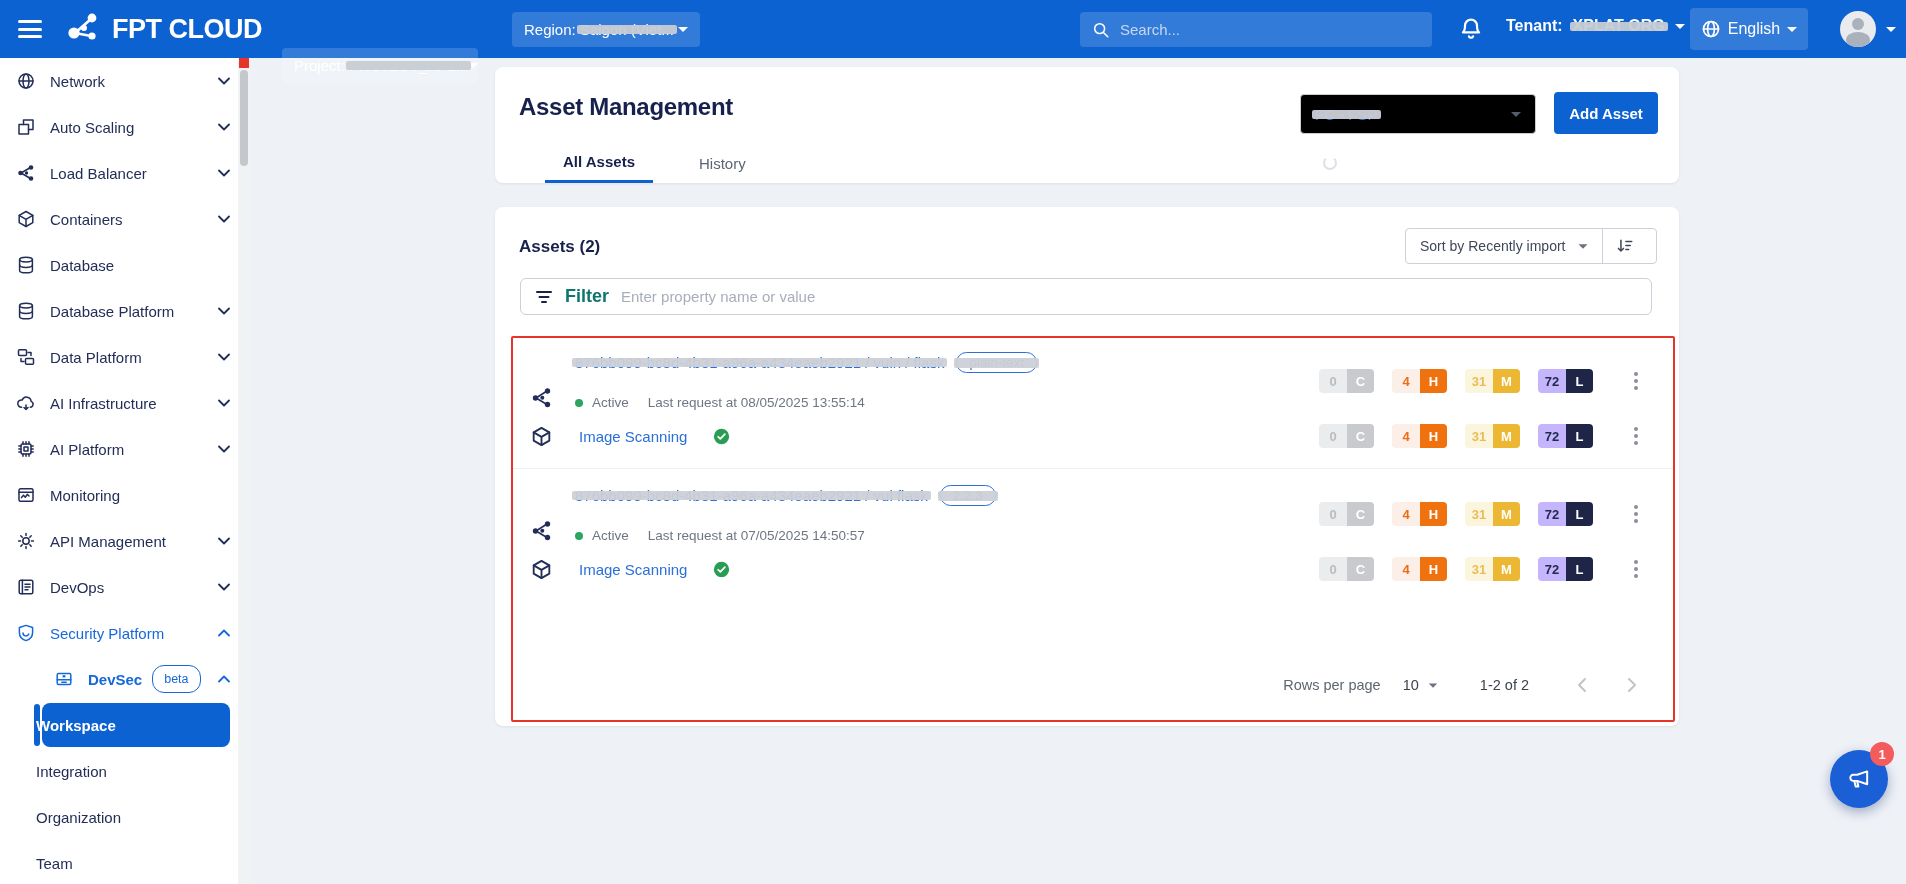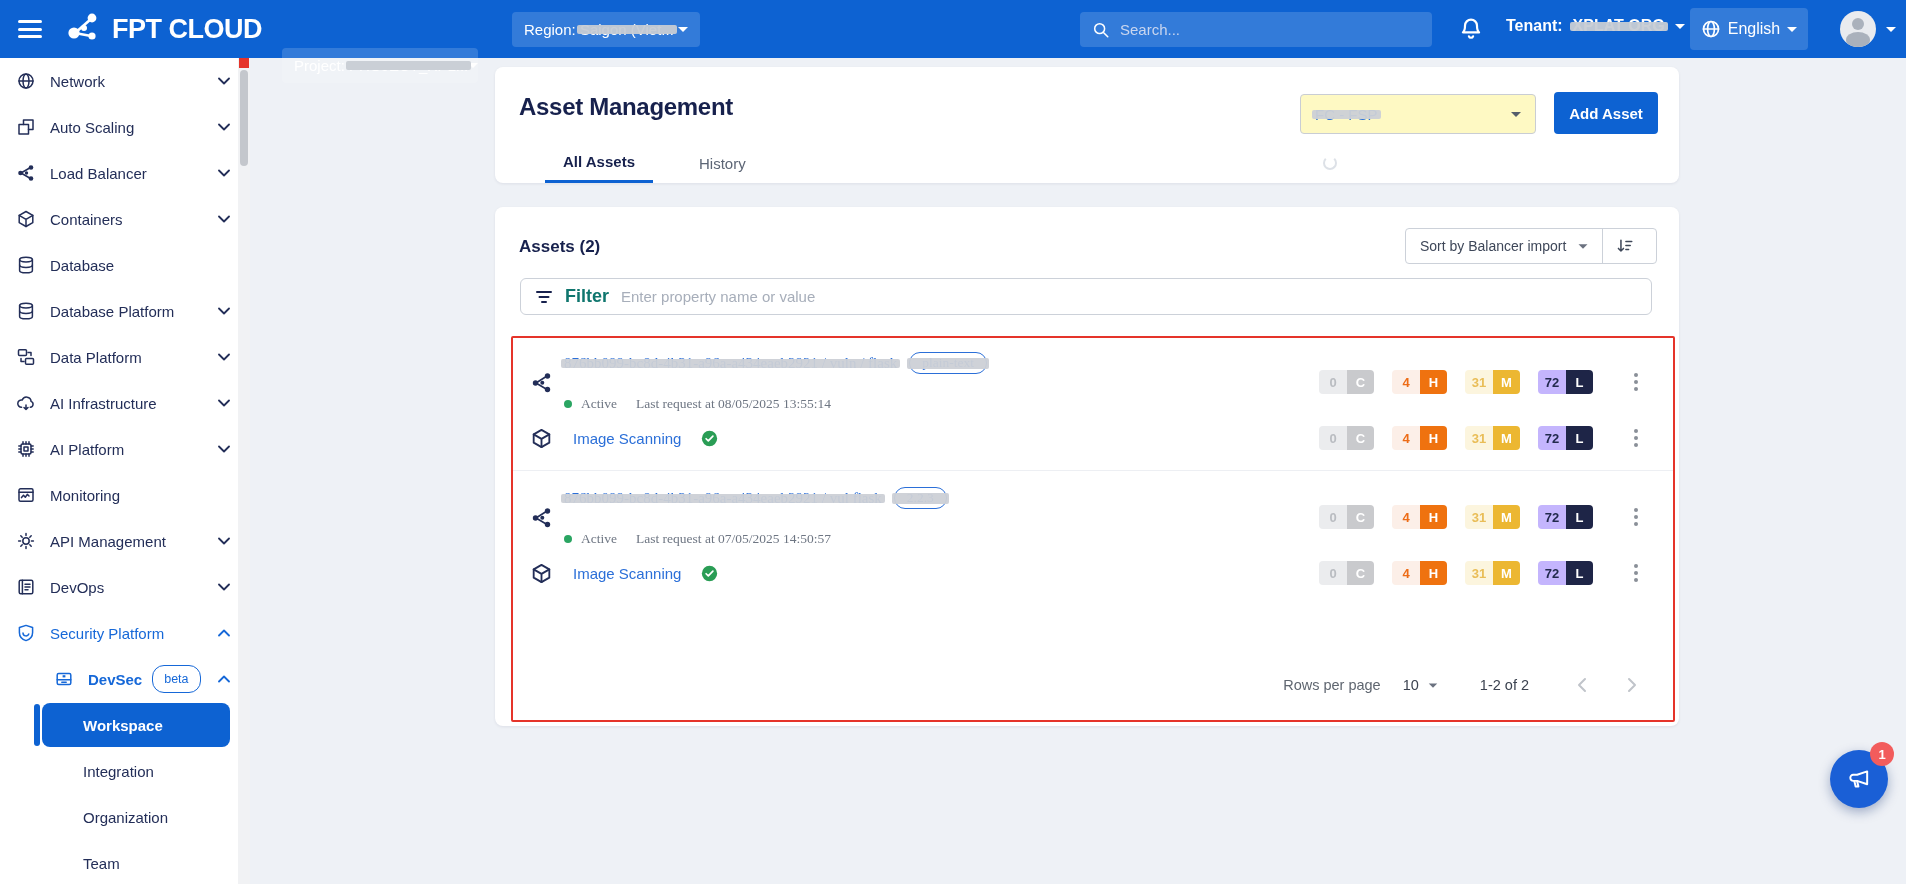--- a/index.html
+++ b/index.html
@@ -41,35 +41,35 @@
   .nlabel { flex:1; }
   .chev { width:12px; height:8px; stroke:#232e58; fill:none; stroke-width:1.8; stroke-linecap:round; stroke-linejoin:round; }
   .chev.up { transform:rotate(180deg); }
   .blue-item { color:#1668d8; }
   .blue-item .nico { stroke:#1668d8; }
   .blue-item .nico .fl { fill:#1668d8; }
   .blue-item .chev { stroke:#1668d8; }
   .devsec-item { padding-left:54px; }
   .beta-pill { border:1.5px solid #1668d8; color:#1668d8; border-radius:12px; font-size:12.5px; padding:6px 11px; margin-left:10px; margin-right:auto; }
   .devsec-item .nlabel { flex:0 0 auto;font-weight:bold; }
-  .sub-item { height:46px; display:flex; align-items:center; padding-left:83px; color:#232e58; font-size:15px; cursor:pointer; position:relative; }
+  .sub-item { height:46px; display:flex; align-items:center; padding-left:36px; color:#232e58; font-size:15px; cursor:pointer; position:relative; }
   .sub-item.active { color:#fff; font-weight:700; }
   .active-bg { position:absolute; left:42px; right:20px; top:1px; bottom:1px; background:#0d62d2; border-radius:8px; }
   .active-accent { position:absolute; left:34px; top:2px; bottom:2px; width:6px; background:#0d62d2; border-radius:3px; }
   .sub-item.active span.slabel { position:relative; }
   .scrollstrip { position:absolute; right:0; top:0; bottom:0; width:12px; background:#f1f2f4; }
   .sred { position:absolute; top:0; left:1px; width:10px; height:10px; background:#e5342a; }
   .sthumb { position:absolute; top:12px; left:2px; width:8px; height:96px; background:#c4c7cc; border-radius:4px; }
 
   
   .main { position:absolute; left:250px; top:58px; right:0; bottom:0; background:#eef1f6; }
   .card { position:absolute; background:#fff; border-radius:8px; box-shadow:0 1px 3px rgba(20,30,60,0.08); }
   .card-header { left:245px; top:9px; width:1184px; height:116px; }
   .page-title { position:absolute; left:24px; top:26px; font-size:24px; font-weight:700; color:#17214d; letter-spacing:-0.3px; }
-  .scope-select { position:absolute; left:805px; top:27px; width:236px; height:40px; border:1px solid #c9cdd4; border-radius:4px; background:#fef9c3; display:flex; align-items:center; padding:0 14px; cursor:pointer; font-family:inherit; }
+  .scope-select { position:absolute; left:805px; top:27px; width:236px; height:40px; border:1px solid #c9cdd4; border-radius:4px; background:#000000; display:flex; align-items:center; padding:0 14px; cursor:pointer; font-family:inherit; }
   .scope-select .val { color:#2970d8; font-size:15px; }
   .scope-select .caret { margin-left:auto; color:#555e6b; }
   .add-btn { position:absolute; left:1059px; top:25px; width:104px; height:42px; background:#0d62d2; color:#fff; border:none; border-radius:4px; font-size:15px; font-weight:700; cursor:pointer; font-family:inherit; }
   .tabs { position:absolute; left:50px; bottom:0; display:flex; gap:28px; }
   .tab { height:40px; display:flex; align-items:center; justify-content:center; padding:0 18px; font-size:15px; color:#5c6575; cursor:pointer; }
   .tab.active { color:#17214d; font-weight:700; border-bottom:3px solid #0d62d2; }
   .spinner { position:absolute; left:828px; top:89px; width:14px; height:14px; border:2px solid #dde1e7; border-top-color:transparent; border-radius:50%; }
 
   .card-assets { left:245px; top:149px; width:1184px; height:519px; }
   .panel-title { position:absolute; left:24px; top:30px; font-size:17px; font-weight:700; color:#17214d; }
@@ -80,32 +80,32 @@
   .sort-box .sicon { width:44px; display:flex; align-items:center; justify-content:center; cursor:pointer; }
   .filter-box { position:absolute; left:25px; top:71px; width:1132px; height:37px; border:1px solid #ccd1d9; border-radius:6px; display:flex; align-items:center; padding:0 14px; gap:12px; background:#fff; }
   .filter-label { font-size:18px; font-weight:700; color:#0f766e; }
   .filter-box input { flex:1; border:none; outline:none; font-size:15px; font-family:inherit; color:#333; }
   .filter-box input::placeholder { color:#a7aeba; }
 
   .red-box { position:absolute; left:16px; top:129px; width:1164px; height:386px; border:2px solid #e5342a; border-radius:2px; }
   .group { padding:8px 0 6px 0; }
   .group + .group { border-top:1px solid #edeff3; margin-top:4px; padding-top:10px; }
   .asset-row { display:flex; align-items:center; justify-content:space-between; padding:6px 28px 2px 17px; }
-  .asset-left { display:flex; align-items:center; gap:10px;font-family:Liberation Serif, serif; }
+  .asset-left { display:flex; align-items:flex-end; gap:21px; }
   .aicon { width:24px; height:24px; margin-top:2px; }
   .aicon .fl { fill:#232e58; stroke:none; }
   .aicon path, .aicon line { stroke:#232e58; stroke-width:1.6; fill:none; stroke-linecap:round; }
   .name-line { display:flex; align-items:center; gap:12px; }
   .asset-link { color:#2b6fd8; font-size:15px; cursor:pointer; }
   .ver-badge { border:1.5px solid #2b6fd8; color:#2b6fd8; border-radius:12px; font-size:13.5px; padding:2px 12px; cursor:pointer; }
   .status-line { display:flex; align-items:center; gap:9px; margin-top:22px; font-size:13.5px; color:#6e7683; }
   .gdot { width:8px; height:8px; border-radius:50%; background:#2aa562; }
   .status-line .lreq { margin-left:10px; }
   .scan-row { display:flex; align-items:center; justify-content:space-between; padding:12px 28px 10px 17px; }
-  .scan-left { display:flex; align-items:center; gap:20px; }
+  .scan-left { display:flex; align-items:center; gap:26px; }
   .cube-ic { width:23px; height:23px; stroke:#232e58; stroke-width:1.6; fill:none; stroke-linecap:round; stroke-linejoin:round; }
   .scan-link { color:#2b6fd8; font-size:15px; cursor:pointer; }
   .chk { width:17px; height:17px; }
 
   .chips { display:flex; align-items:center; gap:18px; }
   .chip { display:flex; border-radius:4px; overflow:hidden; height:24px; font-size:13px; font-weight:700; }
   .chip span { display:flex; align-items:center; justify-content:center; }
   .chip .cnt { min-width:28px; padding:0 6px; }
   .chip .ltr { width:27px; color:#fff; }
   .c-c .cnt { background:#ebecee; color:#b9bcc1; } .c-c .ltr { background:#c9cacd; }
@@ -389,21 +389,21 @@
       <div class="tab active">All Assets</div>
       <div class="tab">History</div>
     </div>
     <div class="spinner"></div>
   </section>
 
   <section class="card card-assets">
     <h2 class="panel-title">Assets (2)</h2>
 
     <div class="sort-box">
-      <span class="slab">Sort by Balancer import</span>
+      <span class="slab">Sort by Recently import</span>
       <span class="caret"></span>
       <span class="sdiv"></span>
       <span class="sicon">
         <svg width="18" height="18" viewBox="0 0 20 20" style="stroke:#3e4759;fill:none;stroke-width:1.7;stroke-linecap:round;stroke-linejoin:round">
           <path d="M5.5 3.5v12M5.5 15.5l-2.8-2.8M5.5 15.5l2.8-2.8M11 5h6.5M11 9.5h4.8M11 14h3"></path>
         </svg>
       </span>
     </div>
 
     <div class="filter-box">

